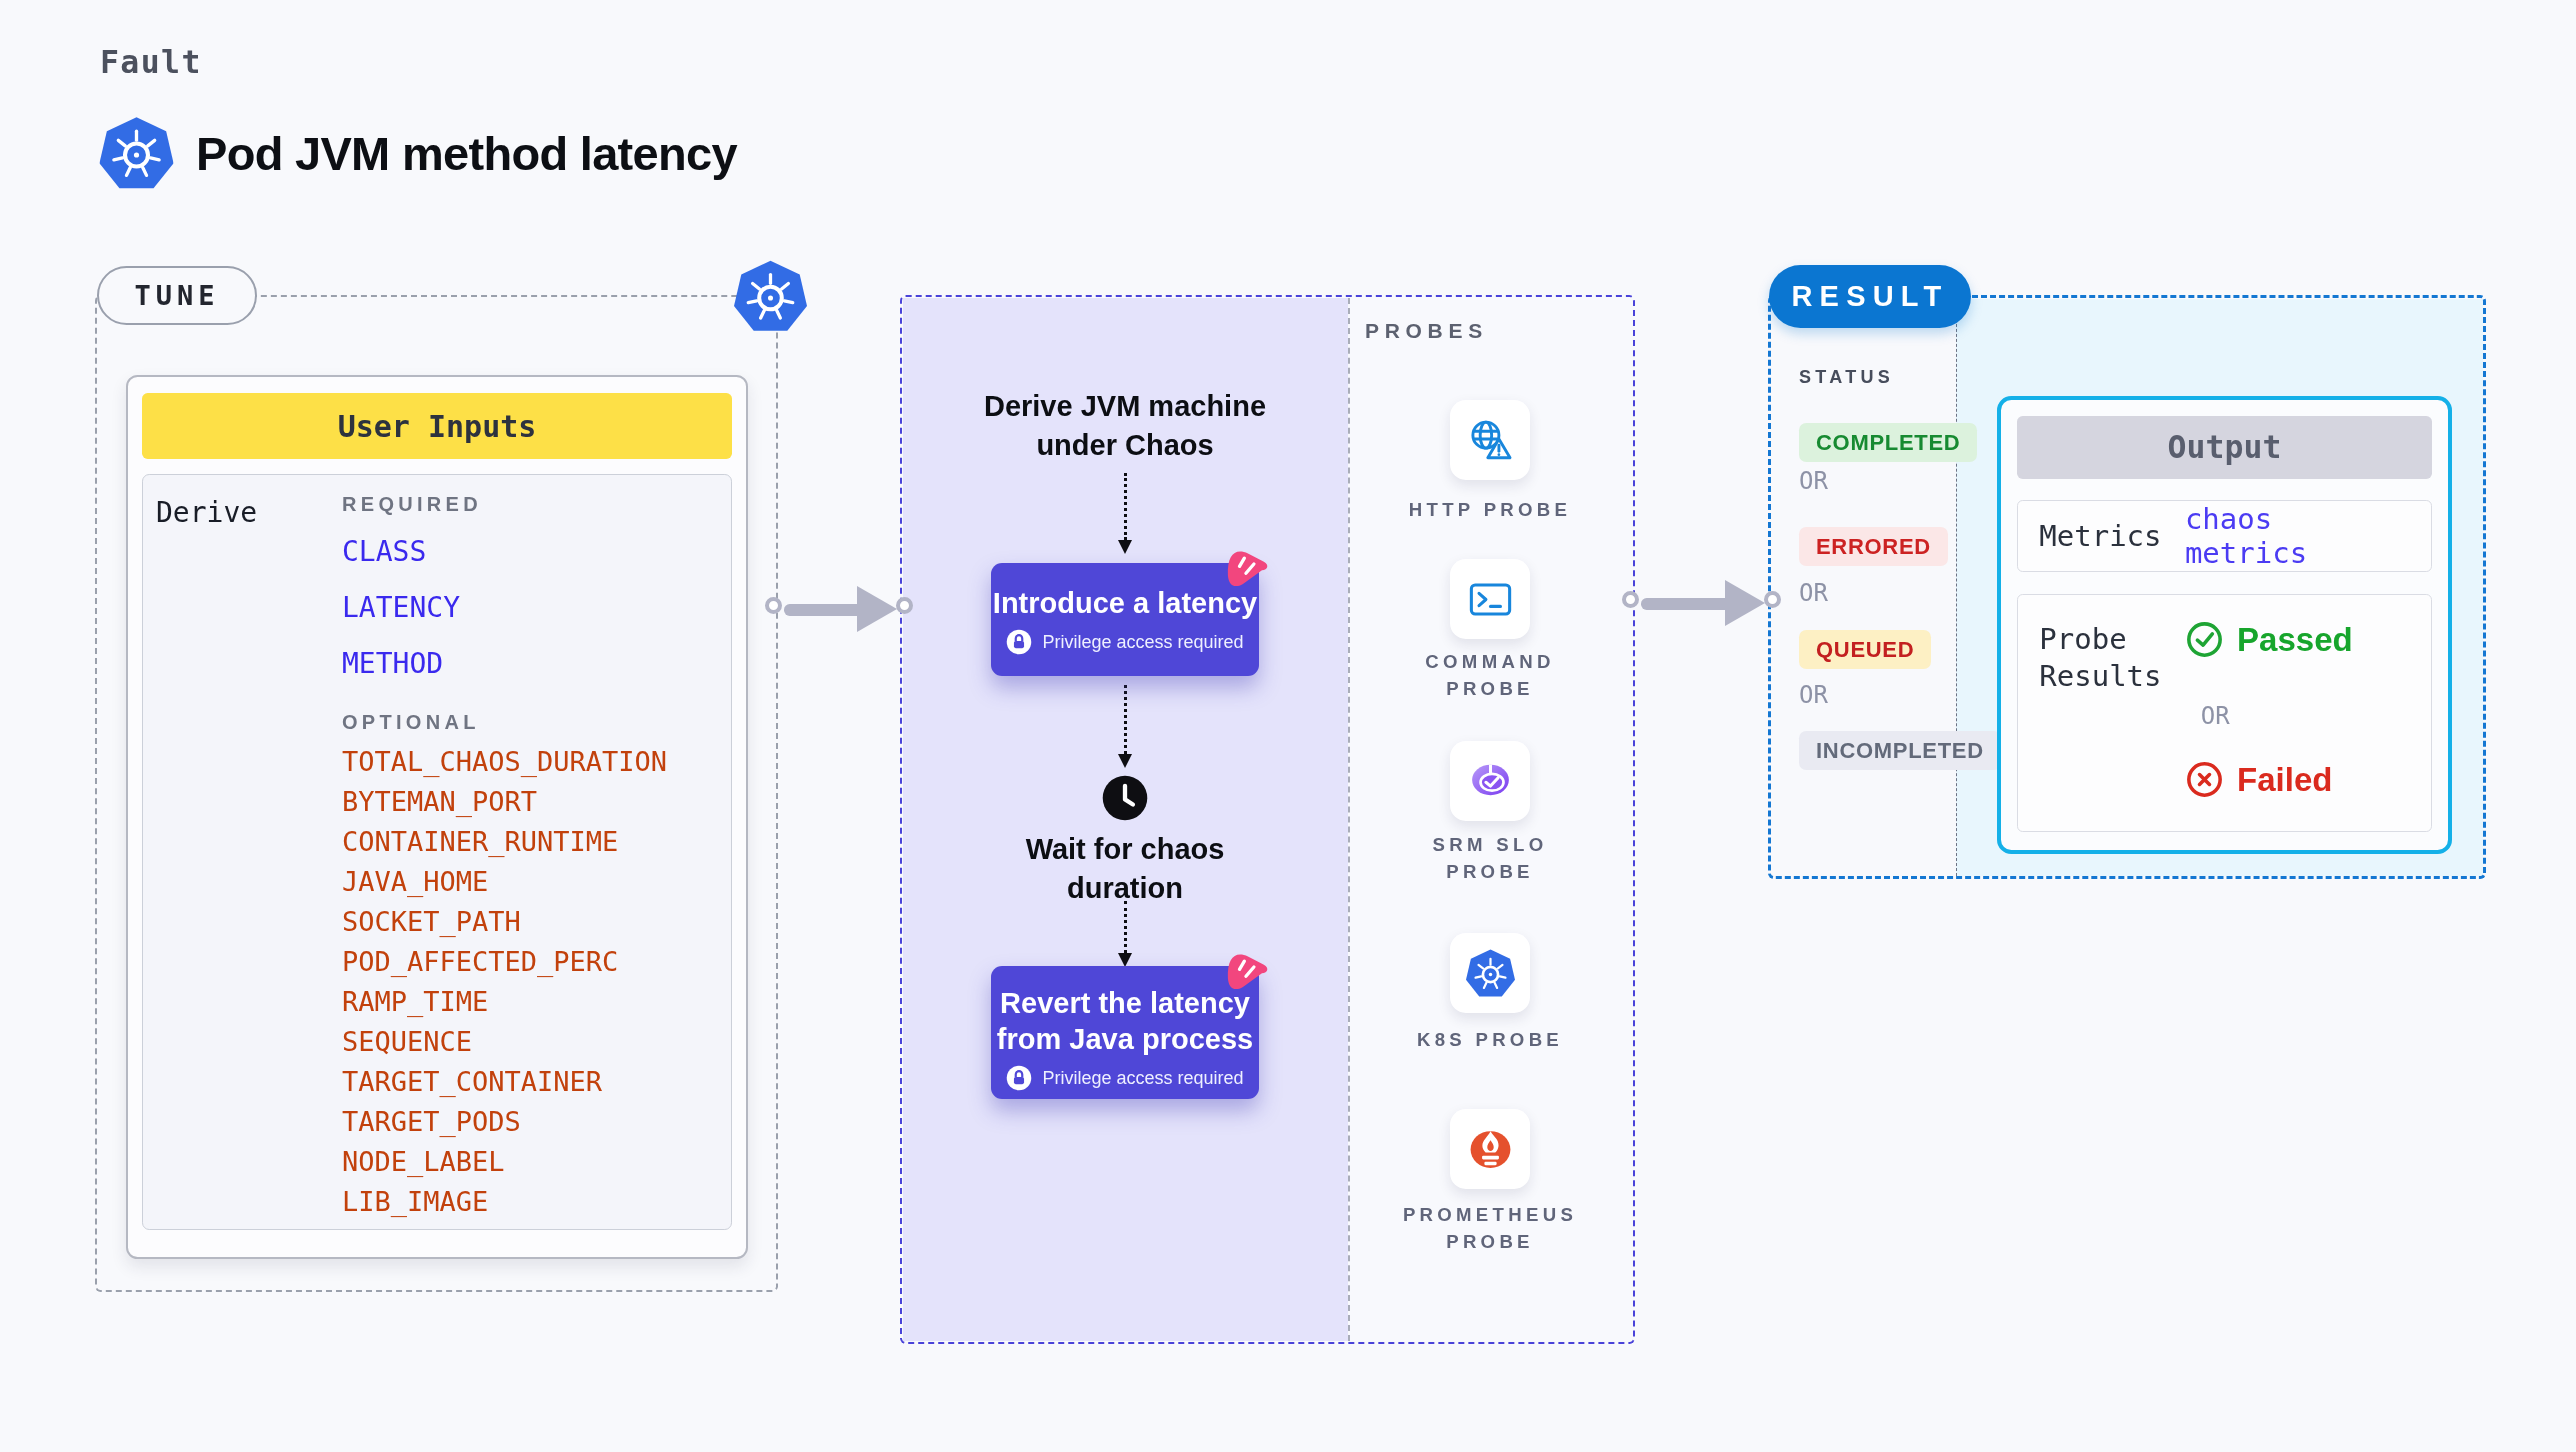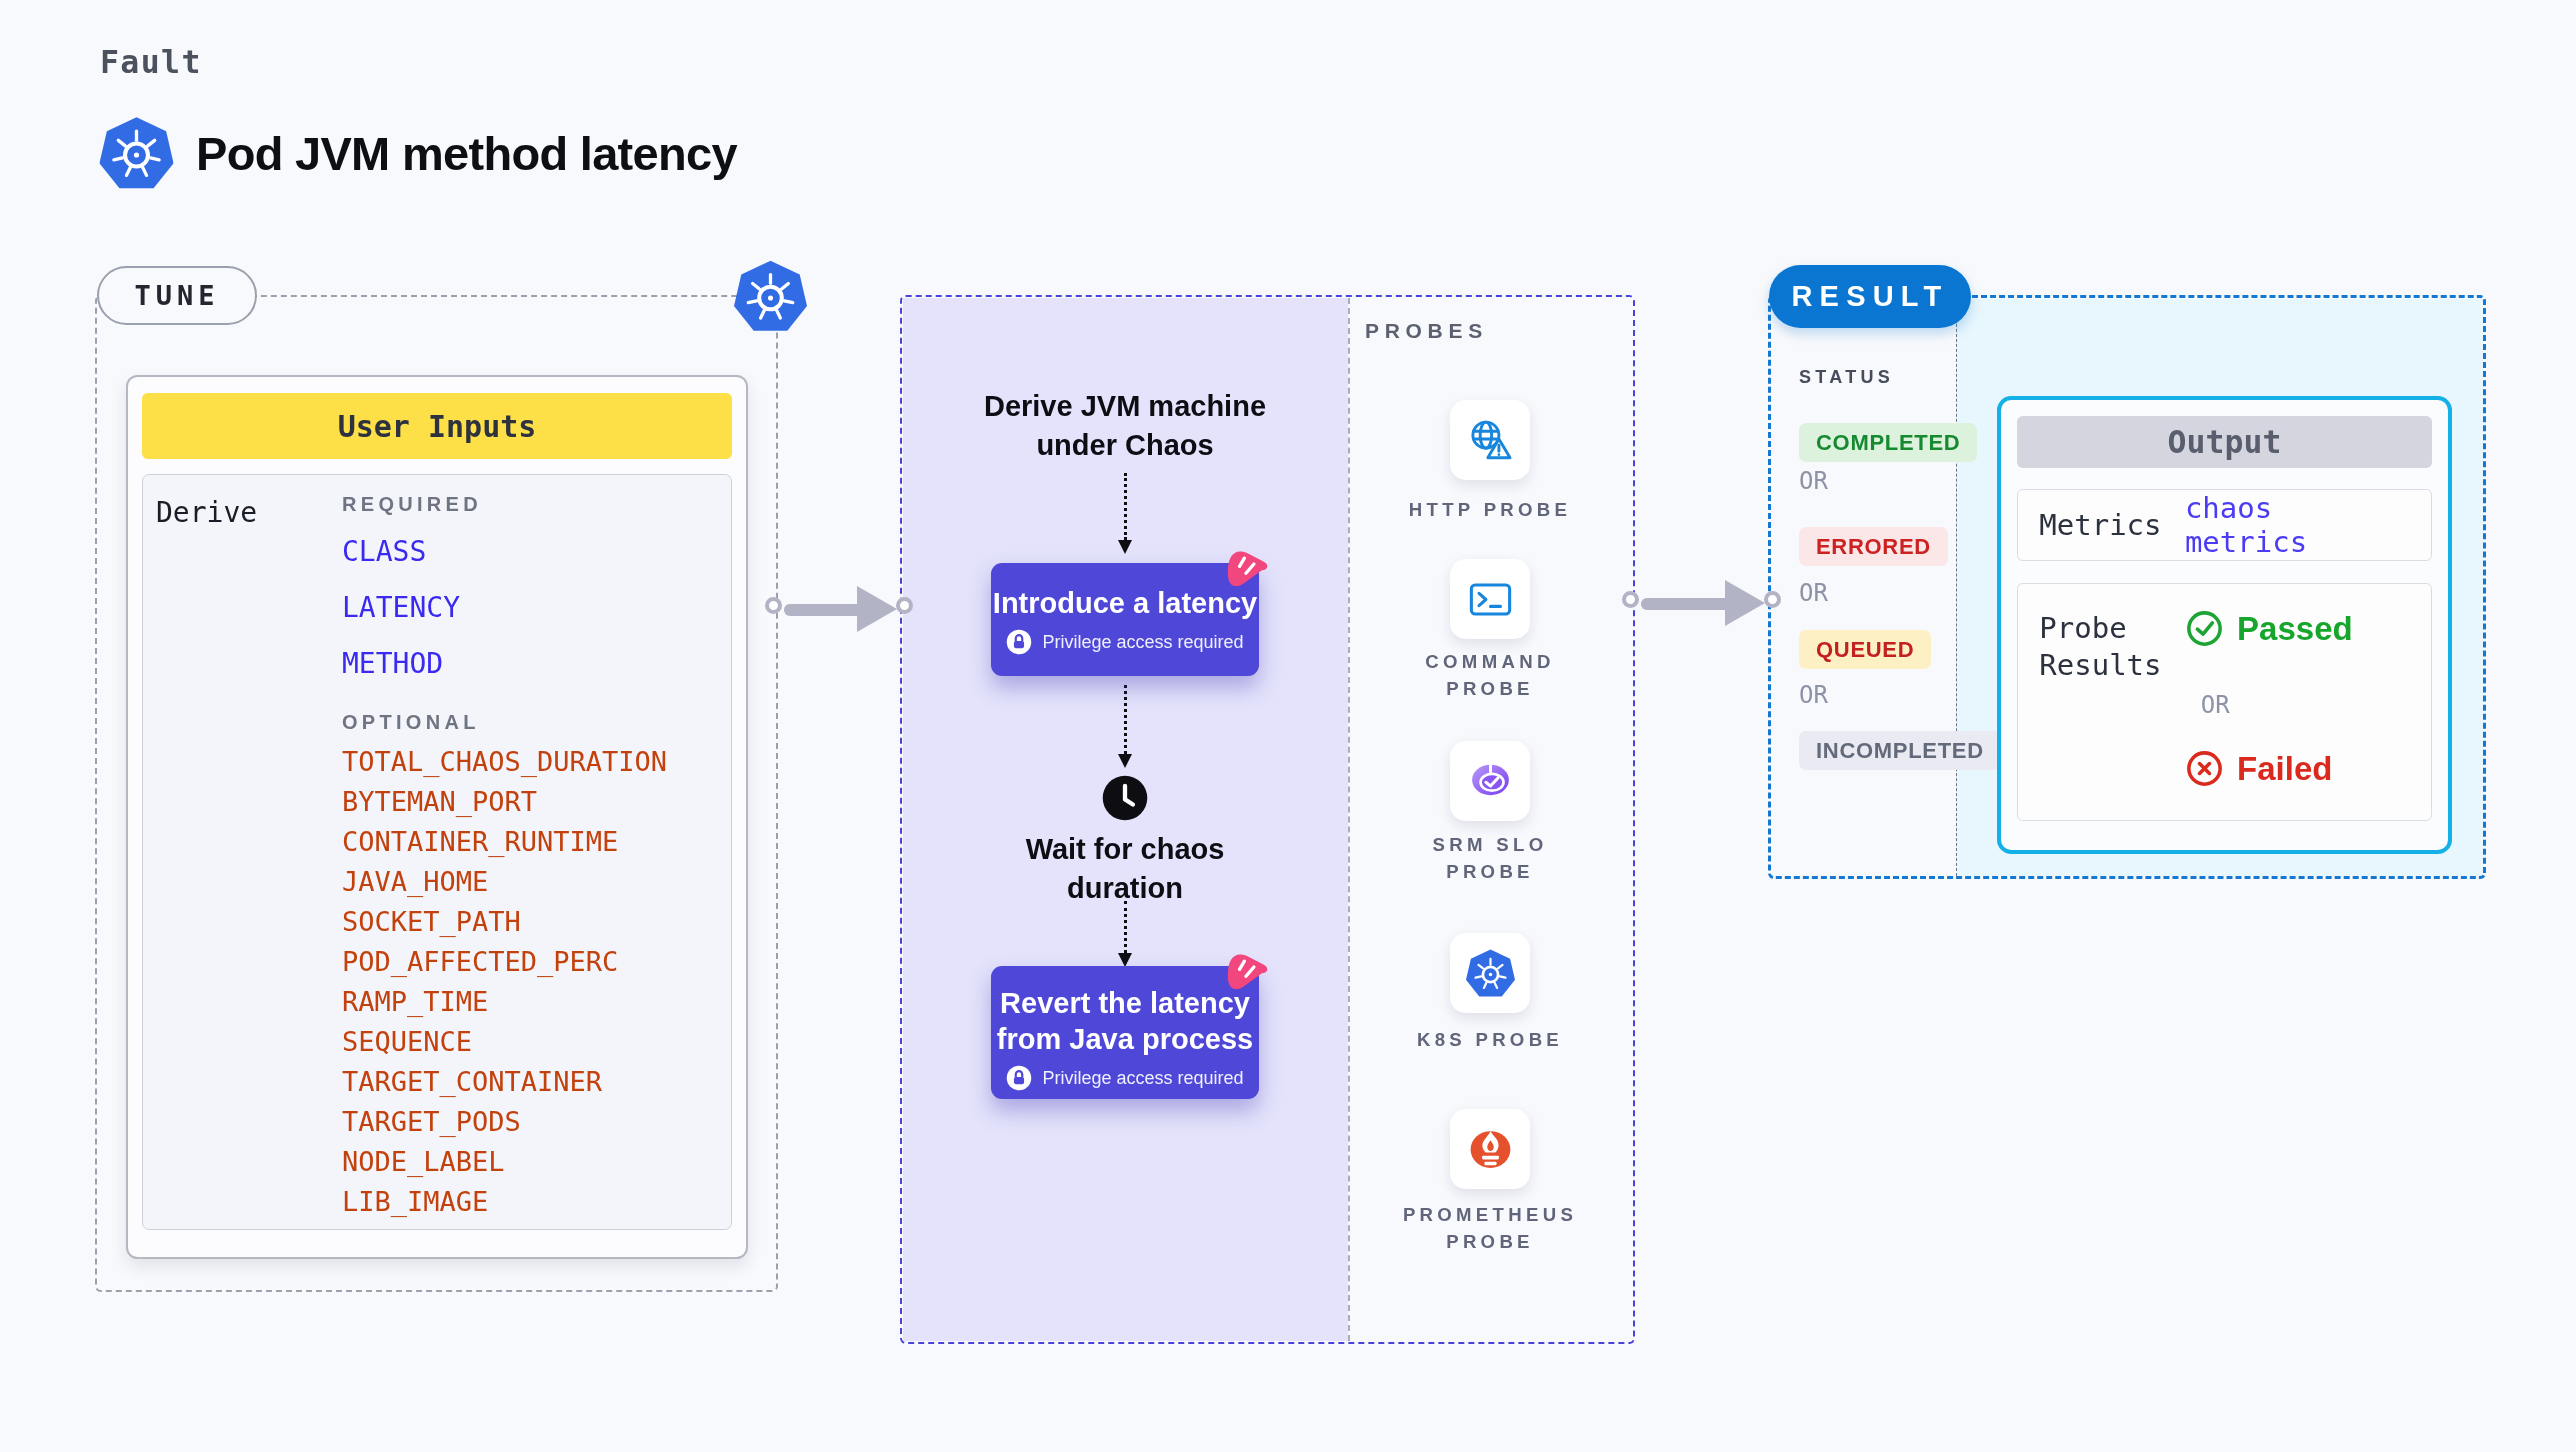--- a/index.html
+++ b/index.html
@@ -84,21 +84,21 @@
   #badge-completed  { top:423px;  background:#dcf2dd; color:#178a31; }
   #badge-errored    { top:527px;  background:#fbe7e7; color:#cc2222; }
   #badge-queued     { top:630px;  background:#fdf0c4; color:#c32020; }
   #badge-incompleted{ top:731px; background:#e9eaf2; color:#636a7a; }
   .or-label { position:absolute; left:1799px; font-family:"DejaVu Sans Mono",monospace; font-size:24px; color:#8d92a6; z-index:3; }
   #or-1 { top:467px; } #or-2 { top:579px; } #or-3 { top:681px; }
 
   
   #output-card { left:1997px; top:396px; width:455px; height:458px; background:#fbfcfe; border:4.3px solid #14b0e8;
                  border-radius:14.3px; padding:15.8px; z-index:3; }
-  #output-header { height:52px; background:#d5d5df; border-radius:5.7px; display:flex; align-items:center; justify-content:center;
+  #output-header { height:63px; background:#d5d5df; border-radius:5.7px; display:flex; align-items:center; justify-content:center;
                  font-family:"DejaVu Sans Mono",monospace; font-size:31.5px; font-weight:bold; color:#595e6e; }
   #metrics-row { margin-top:21.5px; height:72px; background:#fdfdfe; border:1.4px solid #dadce4; border-radius:5.7px;
                  display:flex; align-items:center; padding:0 21.5px; }
   #metrics-label { font-family:"DejaVu Sans Mono",monospace; font-size:29px; color:#2b313d; width:147px; }
   #metrics-value { font-family:"DejaVu Sans Mono",monospace; font-size:29px; color:#4b3bf3; }
   #proberes-row { margin-top:21.5px; height:238px; background:#fdfdfe; border:1.4px solid #dadce4; border-radius:5.7px; position:relative; }
   #proberes-label { position:absolute; left:21.5px; top:26px; font-family:"DejaVu Sans Mono",monospace; font-size:29px;
                  line-height:37px; color:#2b313d; }
   .verdict-row { position:absolute; left:168px; display:flex; align-items:center; gap:14.3px; font-size:33px; font-weight:bold; }
   #passed-row { top:26px; color:#17a52c; }

